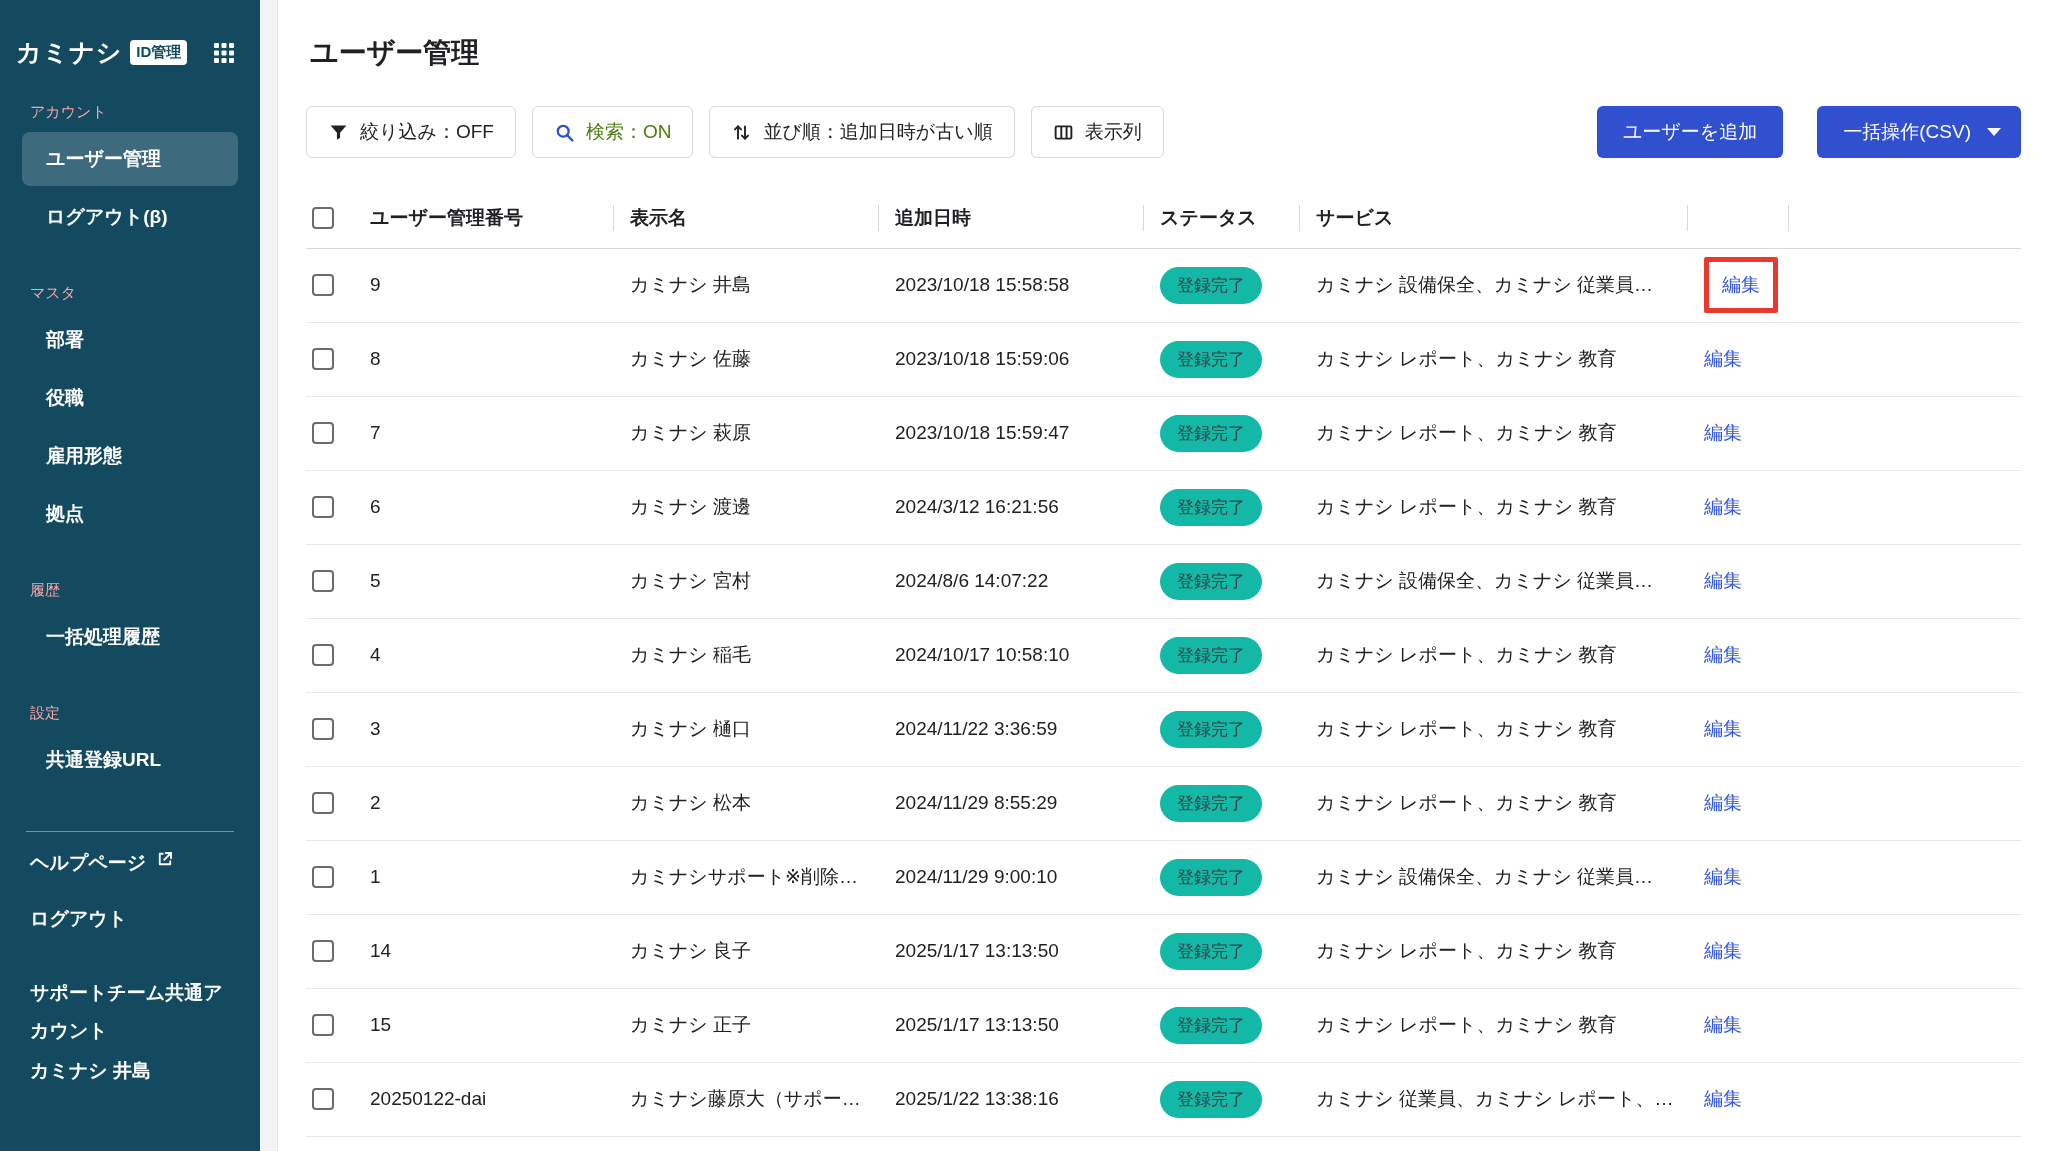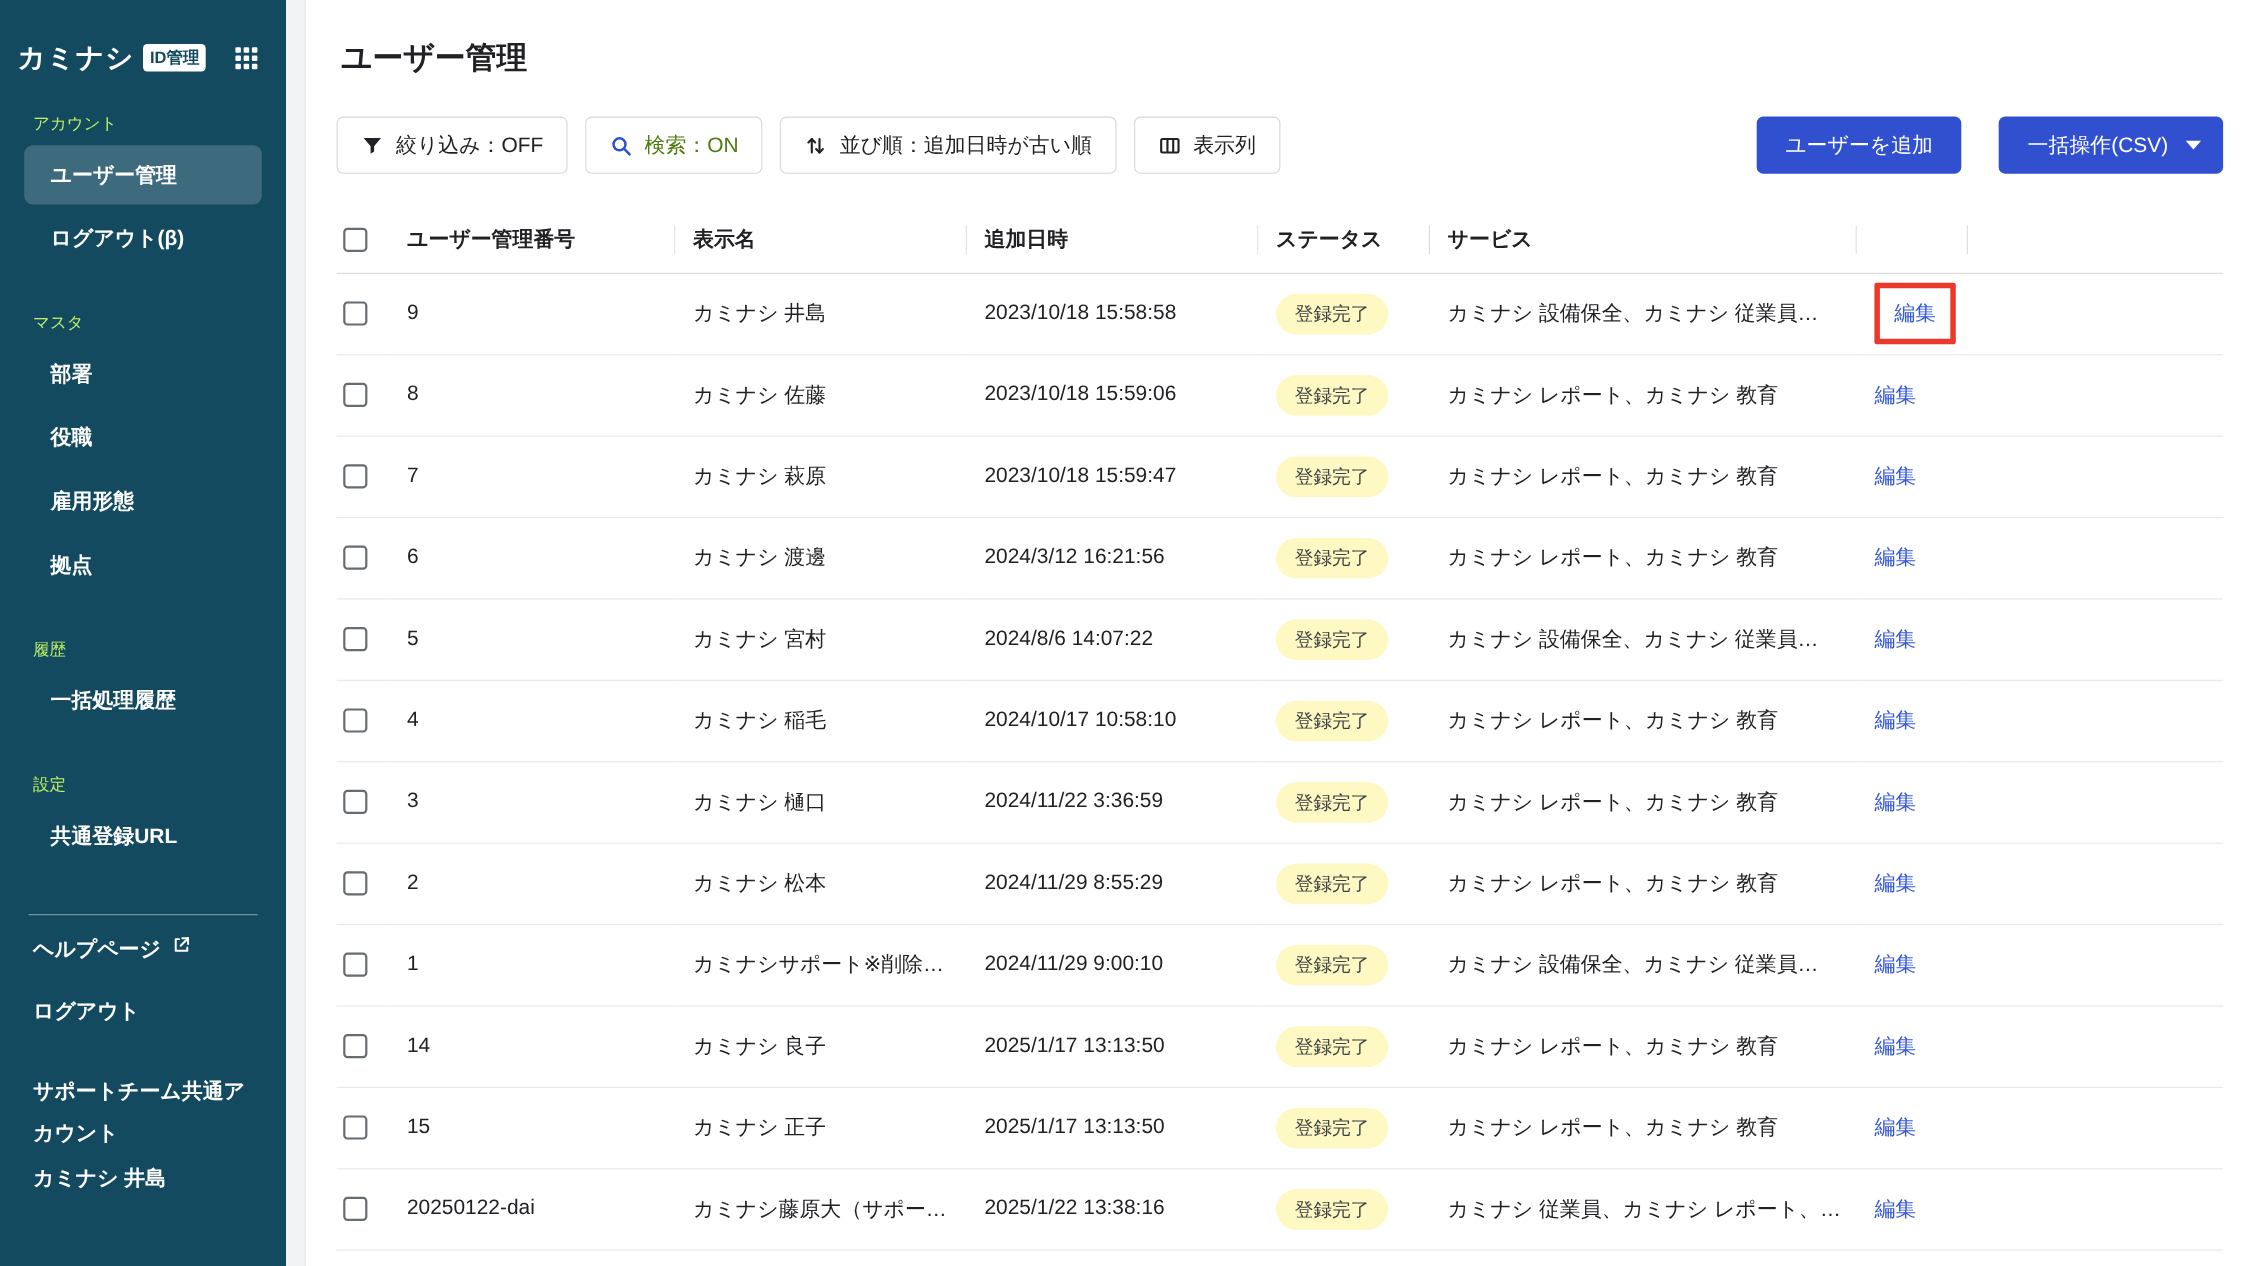--- a/index.html
+++ b/index.html
@@ -18,21 +18,21 @@
     display: flex; flex-direction: column;
   }
   .gutter { width: 18px; flex: 0 0 18px; background: #f1f3f4; border-right: 1px solid #e4e6e8; }
 
   .logo-row { display: flex; align-items: center; padding: 36px 24px 0 16px; }
   .brand { font-size: 25px; font-weight: 700; letter-spacing: 1px; }
   .brand-badge { background: #ffffff; color: #134a60; font-size: 15px; font-weight: 700;
     padding: 3px 6px; border-radius: 4px; margin-left: 8px; white-space: nowrap; }
   .apps-icon { margin-left: auto; cursor: pointer; display: flex; }
 
-  .side-label { padding-left: 30px; margin: 38px 0 8px; font-size: 15px; color: #bef264; }
+  .side-label { padding-left: 30px; margin: 38px 0 8px; font-size: 15px; color: #fca5a5; }
   .side-label.tight { margin-top: 34px; }
   .side-item {
     height: 54px; display: flex; align-items: center;
     margin: 2px 22px; padding-left: 24px; border-radius: 8px;
     font-size: 19px; font-weight: 700; cursor: pointer; white-space: nowrap;
   }
   .side-item.selected { background: rgba(255,255,255,0.18); }
 
   .side-divider { border: none; border-top: 1px solid rgba(255,255,255,0.4); margin: 42px 26px 18px; }
 
@@ -72,21 +72,21 @@
   thead th { height: 60px; font-weight: 700; border-bottom: 1px solid #d7dadd; position: relative; }
   thead th.sep::after { content: ""; position: absolute; right: 0; top: 50%; transform: translateY(-50%);
     width: 1px; height: 26px; background: #d7dadd; }
   tbody td { height: 74px; border-bottom: 1px solid #e6e8ea; }
   th.cb, td.cb { padding-left: 6px; }
 
   .checkbox { width: 22px; height: 22px; border: 2px solid #676c70; border-radius: 4px;
     background: #ffffff; cursor: pointer; }
 
   .pill { display: inline-block; padding: 7px 17px; border-radius: 999px;
-    background: #fef9c3; color: #3c4043; font-size: 17px; }
+    background: #14b8a6; color: #3c4043; font-size: 17px; }
 
   .edit-box { display: inline-flex; align-items: center; }
   .edit-box.highlighted { border: 5px solid #ea392c; padding: 10px 13px; border-radius: 2px; }
   .edit-link { color: #3558d6; text-decoration: none; font-size: 19px; cursor: pointer; }
 
   svg { display: block; }
 </style>
 </head>
 <body>
 

